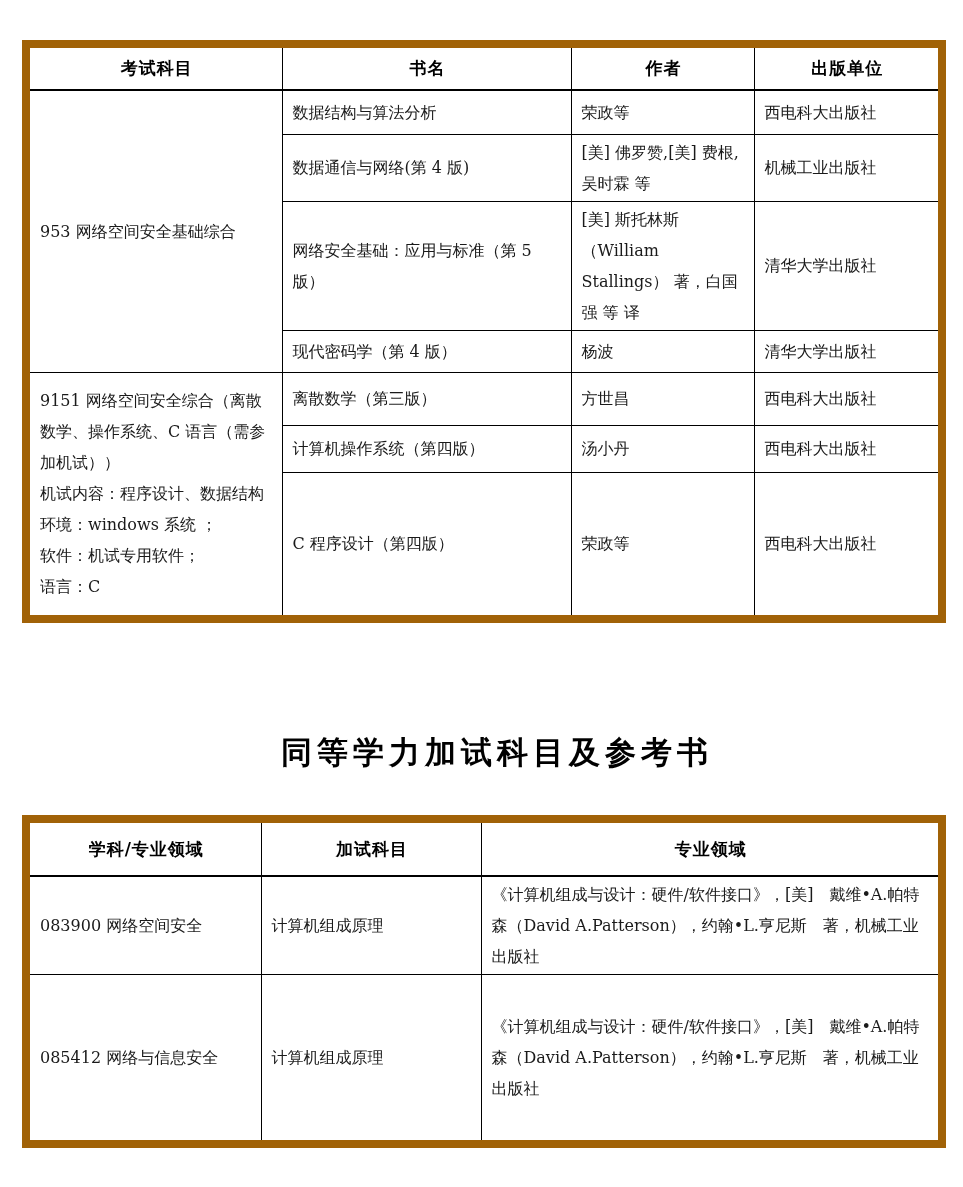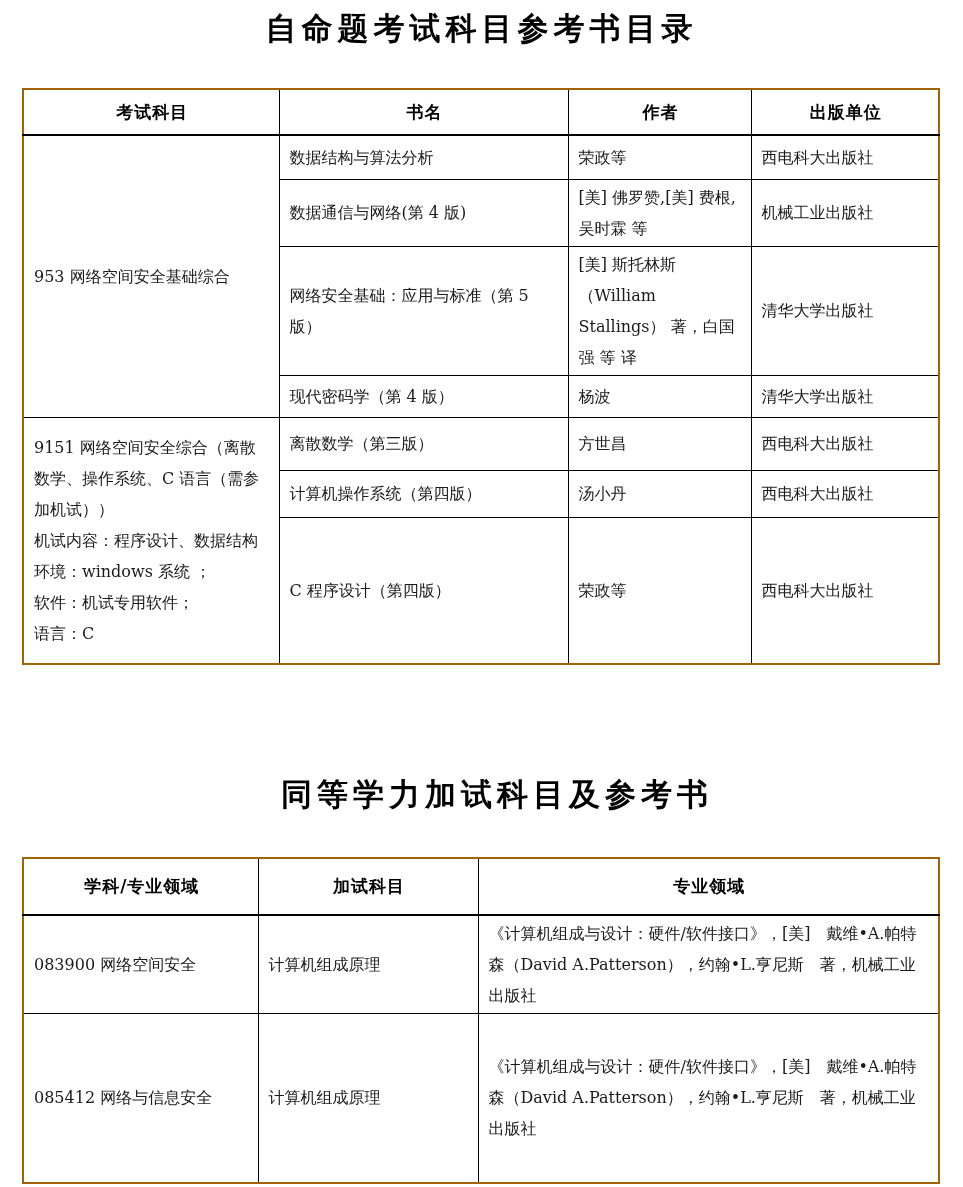--- a/index.html
+++ b/index.html
@@ -22,21 +22,21 @@
     margin:0;
   }
   .title-1 { padding-top:8px; }
   .title-2 { margin-top:109px;margin-left:31px; }
 
   table.grid {
     border-collapse:collapse;
     table-layout:fixed;
     width:916px;
     margin-left:22px;
-    border:2px solid #a16207;
+    border:8px solid #a16207;
   }
   .table-1 { margin-top:40px; }
   .table-2 { margin-top:43px; }
 
   .grid th, .grid td {
     border:1px solid #000;
     padding:2px 8px 2px 10px;
     overflow:hidden;
   }
   .grid thead th {
@@ -71,21 +71,20 @@
   .t2-r1  { height:93px; }
   .t2-r2  { height:169px; }
 
   .prewrap { white-space:pre-line; }
 </style>
 </head>
 <body>
 
 <div class="doc">
 
-  <h1 class="title title-1">自命题考试科目参考书目录</h1>
 
   <table class="grid table-1">
     <colgroup>
       <col style="width:256px">
         <col style="width:289px">
         <col style="width:183px">
         <col style="width:188px">
     </colgroup>
     <thead>
       <tr class="t1-hr">

